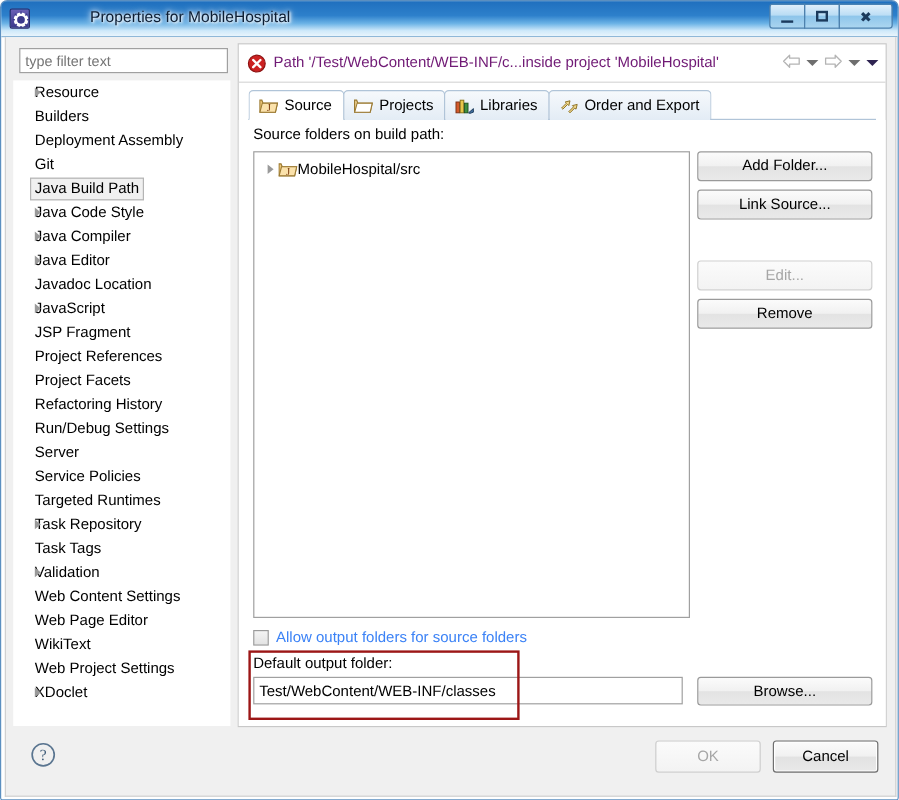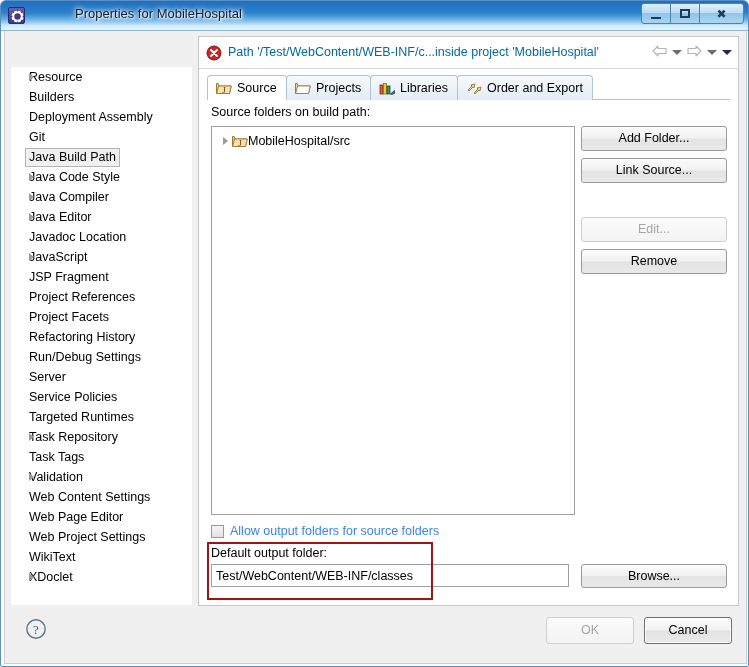--- a/index.html
+++ b/index.html
@@ -149,21 +149,21 @@
   }
 
   .msg-area {
     position: absolute; left: 0; top: 0;
     width: 539px; height: 32px;
     border-bottom: 1px solid #d8d8d8;
   }
   .err-icon { position: absolute; left: 7px; top: 8px; }
   .msg-text {
     position: absolute; left: 29px; top: 8px;
-    font-size: 12.5px; color: #0369a1; white-space: nowrap;
+    font-size: 12.5px; color: #701a75; white-space: nowrap;
   }
   .nav-icons { position: absolute; right: 6px; top: 8px; display: flex; align-items: center; gap: 5px; }
   .caret-dn {
     width: 0; height: 0;
     border-left: 5px solid transparent;
     border-right: 5px solid transparent;
     border-top: 5px solid #6e6e6e;
   }
   .caret-dn.dark { border-top-color: #2e2351; }
 
@@ -341,20 +341,21 @@
       </div>
       <div class="win-btn close">
         <div class="glyph">✖</div>
       </div>
     </div>
   </div>
 
   <div class="dialog-body">
 
     <div class="left-pane">
+      <input class="filter-input" placeholder="type filter text" style="">
       <div class="tree" id="nav-tree">
           <div class="tree-item"><span class="arrow"></span><span class="lbl">Resource</span></div>
           <div class="tree-item"><span class="lbl">Builders</span></div>
           <div class="tree-item"><span class="lbl">Deployment Assembly</span></div>
           <div class="tree-item"><span class="lbl">Git</span></div>
           <div class="tree-item selected"><span class="lbl">Java Build Path</span></div>
           <div class="tree-item"><span class="arrow"></span><span class="lbl">Java Code Style</span></div>
           <div class="tree-item"><span class="arrow"></span><span class="lbl">Java Compiler</span></div>
           <div class="tree-item"><span class="arrow"></span><span class="lbl">Java Editor</span></div>
           <div class="tree-item"><span class="lbl">Javadoc Location</span></div>
@@ -365,22 +366,22 @@
           <div class="tree-item"><span class="lbl">Refactoring History</span></div>
           <div class="tree-item"><span class="lbl">Run/Debug Settings</span></div>
           <div class="tree-item"><span class="lbl">Server</span></div>
           <div class="tree-item"><span class="lbl">Service Policies</span></div>
           <div class="tree-item"><span class="lbl">Targeted Runtimes</span></div>
           <div class="tree-item"><span class="arrow"></span><span class="lbl">Task Repository</span></div>
           <div class="tree-item"><span class="lbl">Task Tags</span></div>
           <div class="tree-item"><span class="arrow"></span><span class="lbl">Validation</span></div>
           <div class="tree-item"><span class="lbl">Web Content Settings</span></div>
           <div class="tree-item"><span class="lbl">Web Page Editor</span></div>
+          <div class="tree-item"><span class="lbl">WikiText</span></div>
           <div class="tree-item"><span class="lbl">Web Project Settings</span></div>
-          <div class="tree-item"><span class="lbl">WikiText</span></div>
           <div class="tree-item"><span class="arrow"></span><span class="lbl">XDoclet</span></div>
         </div>
     </div>
 
     <div class="right-pane">
 
       <div class="msg-area">
         <span class="err-icon">
           <svg width="16" height="16" viewBox="0 0 16 16">
             <circle cx="8" cy="8" r="7" fill="#cc2222" stroke="#8e1313" stroke-width="1"></circle>

